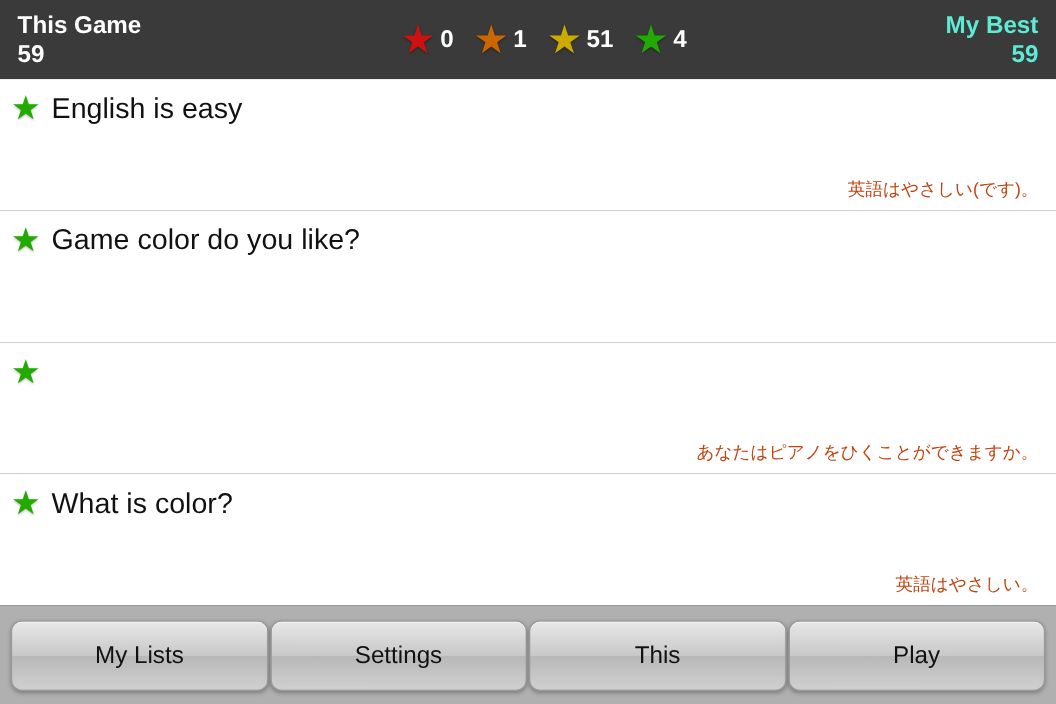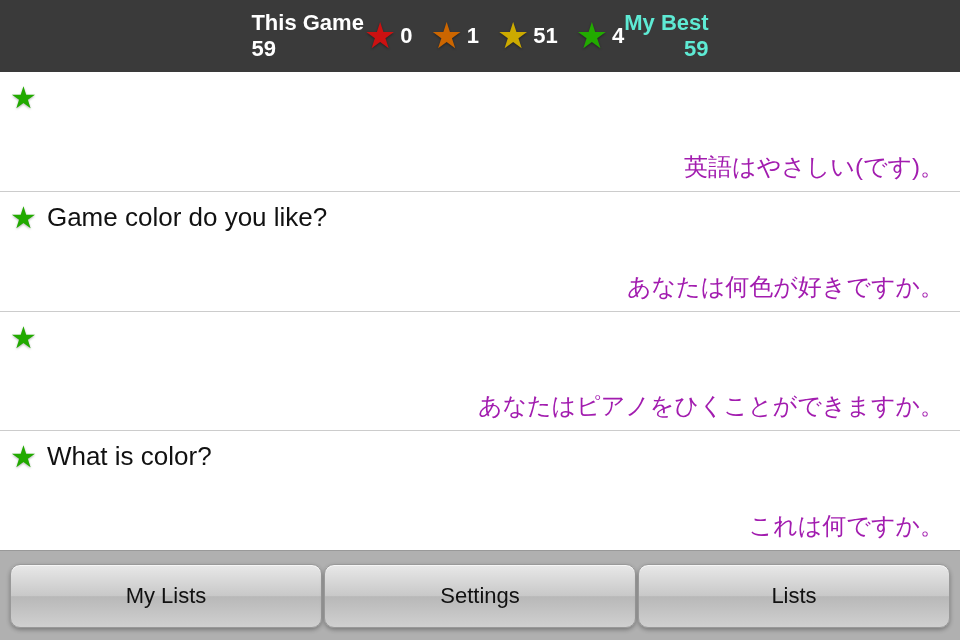--- a/index.html
+++ b/index.html
@@ -12,21 +12,21 @@
       overflow: hidden;
       display: flex;
       flex-direction: column;
     }
 
     
     #header {
       background: #3a3a3a;
       display: flex;
       align-items: center;
-      justify-content: center;
+      justify-content: space-between;
       padding: 6px 16px;
       min-height: 72px;
     }
 
     .header-score-left {
       color: #fff;
       font-size: 22px;
       font-weight: bold;
       line-height: 1.2;
       text-align: left;
@@ -104,22 +104,22 @@
     }
 
     .item-english-text {
       font-size: 26px;
       color: #111;
       font-weight: 400;
     }
 
     .item-japanese {
       text-align: right;
-      font-size: 24px;
-      color: #a21caf;
+      font-size: 16px;
+      color: #c2410c;
       padding-right: 4px;
     }
 
     
     #toolbar {
       background: #b0b0b0;
       display: flex;
       padding: 10px 10px;
       gap: 2px;
       border-top: 1px solid #999;
@@ -175,43 +175,44 @@
     <span>My Best</span><br>
     <span>59</span>
   </div>
 </div>
 
 <div id="content">
 
 <div class="list-item">
       <div class="item-english">
         <span class="item-star">★</span>
+        <span class="item-english-text">English is easy</span>
       </div>
       <div class="item-japanese">英語はやさしい(です)。</div>
     </div>
     <div class="list-item">
       <div class="item-english">
         <span class="item-star">★</span>
         <span class="item-english-text">Game color do you like?</span>
       </div>
-      <div class="item-japanese">あなたは何色が好きですか。</div>
     </div>
     <div class="list-item">
       <div class="item-english">
         <span class="item-star">★</span>
       </div>
       <div class="item-japanese">あなたはピアノをひくことができますか。</div>
     </div>
     <div class="list-item">
       <div class="item-english">
         <span class="item-star">★</span>
         <span class="item-english-text">What is color?</span>
       </div>
-      <div class="item-japanese">これは何ですか。</div>
+      <div class="item-japanese">英語はやさしい。</div>
     </div>
   </div>
 
 <div id="toolbar">
 
 <button class="toolbar-btn">My Lists</button>
     <button class="toolbar-btn">Settings</button>
-    <button class="toolbar-btn">Lists</button>
+    <button class="toolbar-btn">This</button>
+    <button class="toolbar-btn">Play</button>
   </div>
 
 </body></html>

